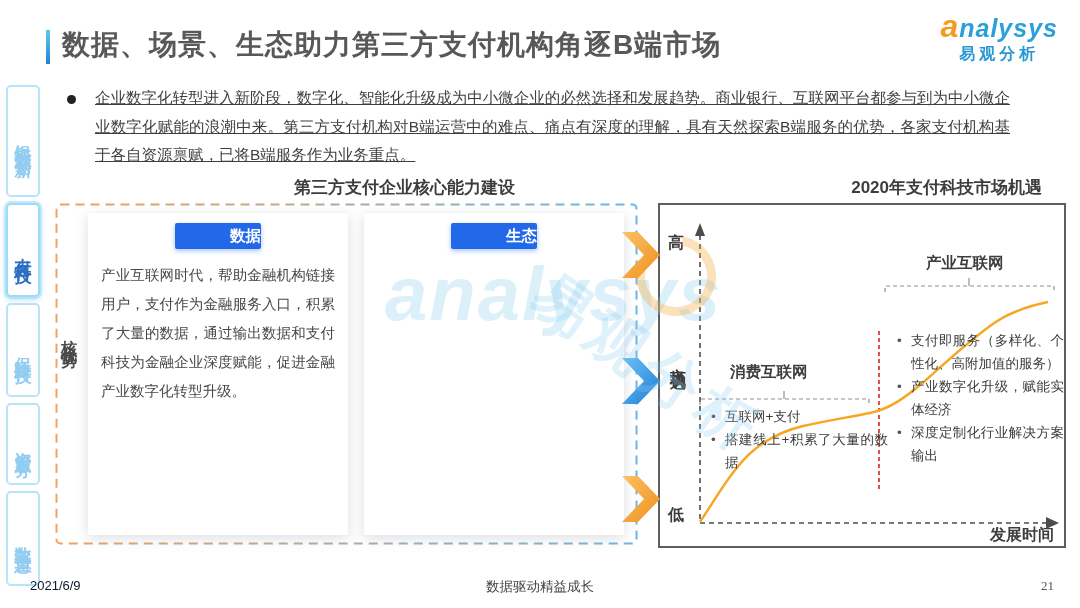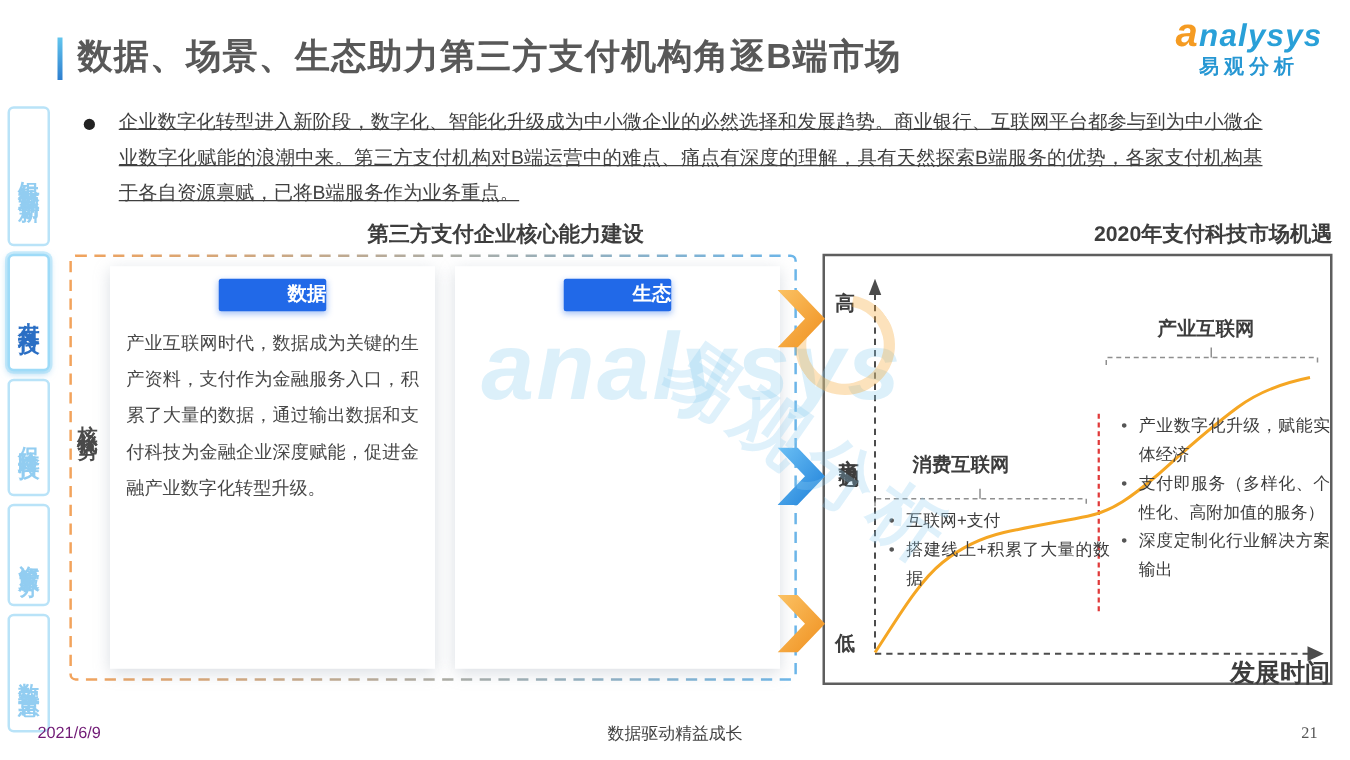--- a/index.html
+++ b/index.html
@@ -29,21 +29,21 @@
     box-shadow:0 0 0 2px rgba(160,220,248,.55),0 2px 6px rgba(120,190,235,.6);}
 
   
   .intro-dot{position:absolute;left:67px;top:95px;width:9px;height:9px;border-radius:50%;background:#222;}
   .intro{position:absolute;left:95px;top:84px;width:915px;font-size:15.5px;
     line-height:28.5px;color:#3f3f3f;text-align:justify;text-decoration:underline;}
 
   
   .section-title{position:absolute;top:176px;font-size:17px;font-weight:bold;color:#3d3d3d;text-align:right;}
   #cap-title{left:55px;width:460px;}
-  #chart-title{left:658px;width:408px;}
+  #chart-title{left:634px;width:408px;}
 
   
   .cap-box{position:absolute;left:55px;top:203px;width:583px;height:342px;}
   .cap-box svg.border-svg{position:absolute;inset:0;}
   .side-label{position:absolute;left:6px;top:124px;writing-mode:vertical-rl;
     text-orientation:upright;font-size:16px;font-weight:bold;color:#4a4a4a;letter-spacing:4px;line-height:1;}
   .cards{position:absolute;left:33px;top:10px;width:536px;display:flex;gap:16px;}
   .card{flex:1;background:#fff;box-shadow:0 3px 12px rgba(150,160,175,.35);
     height:322px;box-sizing:border-box;padding:10px 13px 0;}
   .chip{width:86px;height:26px;margin:0 auto 12px;background:#2169e8;color:#fff;
@@ -56,41 +56,41 @@
 
   
   .chart-box{position:absolute;left:658px;top:203px;width:408px;height:345px;
     border:2px solid #5e5e5e;box-sizing:border-box;background:#fff;}
   .chart-box svg.plot{position:absolute;inset:0;}
   .chart-lbl{position:absolute;font-weight:bold;color:#3d3d3d;}
   .lbl-high{left:8px;top:28px;font-size:16px;}
   .lbl-low{left:8px;top:300px;font-size:16px;}
   .lbl-ylab{left:10px;top:150px;font-size:16px;writing-mode:vertical-rl;
     text-orientation:upright;letter-spacing:2px;line-height:1;}
-  .lbl-xlab{right:0;top:320px;font-size:20px;}
+  .lbl-xlab{right:10px;top:320px;font-size:16px;}
   .lbl-stage1{left:70px;top:157px;font-size:15.5px;}
   .lbl-stage2{left:266px;top:48px;font-size:15.5px;}
   .blist{position:absolute;margin:0;padding:0;}
   .blist1{left:50px;top:200px;width:178px;}
   .blist2{left:236px;top:124px;width:168px;}
   .blist li{position:relative;padding-left:15px;font-size:13.5px;line-height:23px;
     color:#3c3c3c;list-style:none;text-align:justify;}
   .blist li::before{content:"•";position:absolute;left:1px;color:#555;}
 
   
   .wm{position:absolute;pointer-events:none;z-index:5;}
   .wm-en{left:385px;top:250px;font-size:76px;font-weight:bold;font-style:italic;
     color:rgba(140,205,240,.30);letter-spacing:2px;}
   .wm-cn{left:515px;top:325px;font-size:58px;font-weight:bold;
     color:rgba(140,205,240,.28);transform:rotate(35deg);letter-spacing:8px;white-space:nowrap;}
   .wm-arc{left:636px;top:236px;width:62px;height:62px;border:9px solid rgba(246,166,52,.33);
     border-radius:50%;border-top-color:transparent;transform:rotate(-35deg);}
 
   
-  .footer-date{position:absolute;left:30px;top:578px;font-size:13px;color:#701a75;}
+  .footer-date{position:absolute;left:30px;top:578px;font-size:13px;color:#0f172a;}
   .footer-slogan{position:absolute;left:0;top:578px;width:100%;text-align:center;font-size:13.5px;color:#444;}
   .footer-page{position:absolute;right:26px;top:578px;font-size:13px;color:#555;font-family:Liberation Serif, serif;}
 </style>
 </head>
 <body>
 
 <div class="slide">
 
   <div class="accent-bar"></div>
   <div class="page-title">数据、场景、生态助力第三方支付机构角逐B端市场</div>
@@ -130,21 +130,21 @@
           <stop offset="0" stop-color="#f2a35c"></stop>
           <stop offset="1" stop-color="#6cb6e9"></stop>
         </linearGradient>
       </defs>
       <rect x="1.5" y="1.5" width="580" height="339" rx="4" fill="none" stroke="url(#bgrad)" stroke-width="2" stroke-dasharray="9 6"></rect>
     </svg>
     <div class="side-label">核心优势</div>
     <div class="cards">
       <div class="card">
         <div class="chip">数据</div>
-        <div class="card-text">产业互联网时代，数据成为关键的生产资料，支付作为金融服务入口，积累了大量的数据，通过输出数据和支付科技为金融企业深度赋能，促进金融产业数字化转型升级。</div>
+        <div class="card-text">产业互联网时代，帮助金融机构链接用户，支付作为金融服务入口，积累了大量的数据，通过输出数据和支付科技为金融企业深度赋能，促进金融产业数字化转型升级。</div>
       </div>
       <div class="card">
         <div class="chip">生态</div>
       </div>
     </div>
   </div>
 
   <svg class="chev" style="top:232px" viewBox="0 0 38 46">
     <defs>
         <linearGradient id="og1" x1="0" y1="0" x2="1" y2="1">
@@ -197,22 +197,22 @@
     <div class="chart-lbl lbl-low">低</div>
     <div class="chart-lbl lbl-ylab">市场机遇</div>
     <div class="chart-lbl lbl-xlab">发展时间</div>
     <div class="chart-lbl lbl-stage1">消费互联网</div>
     <div class="chart-lbl lbl-stage2">产业互联网</div>
     <ul class="blist blist1">
       <li>互联网+支付</li>
       <li>搭建线上+积累了大量的数据</li>
     </ul>
     <ul class="blist blist2">
+      <li>支付即服务（多样化、个性化、高附加值的服务）</li>
       <li>产业数字化升级，赋能实体经济</li>
-      <li>支付即服务（多样化、个性化、高附加值的服务）</li>
       <li>深度定制化行业解决方案输出</li>
     </ul>
   </div>
 
   <div class="wm wm-en">analysys</div>
   <div class="wm wm-cn">易观分析</div>
   <div class="wm wm-arc"></div>
 
   <div class="footer-date">2021/6/9</div>
   <div class="footer-slogan">数据驱动精益成长</div>

